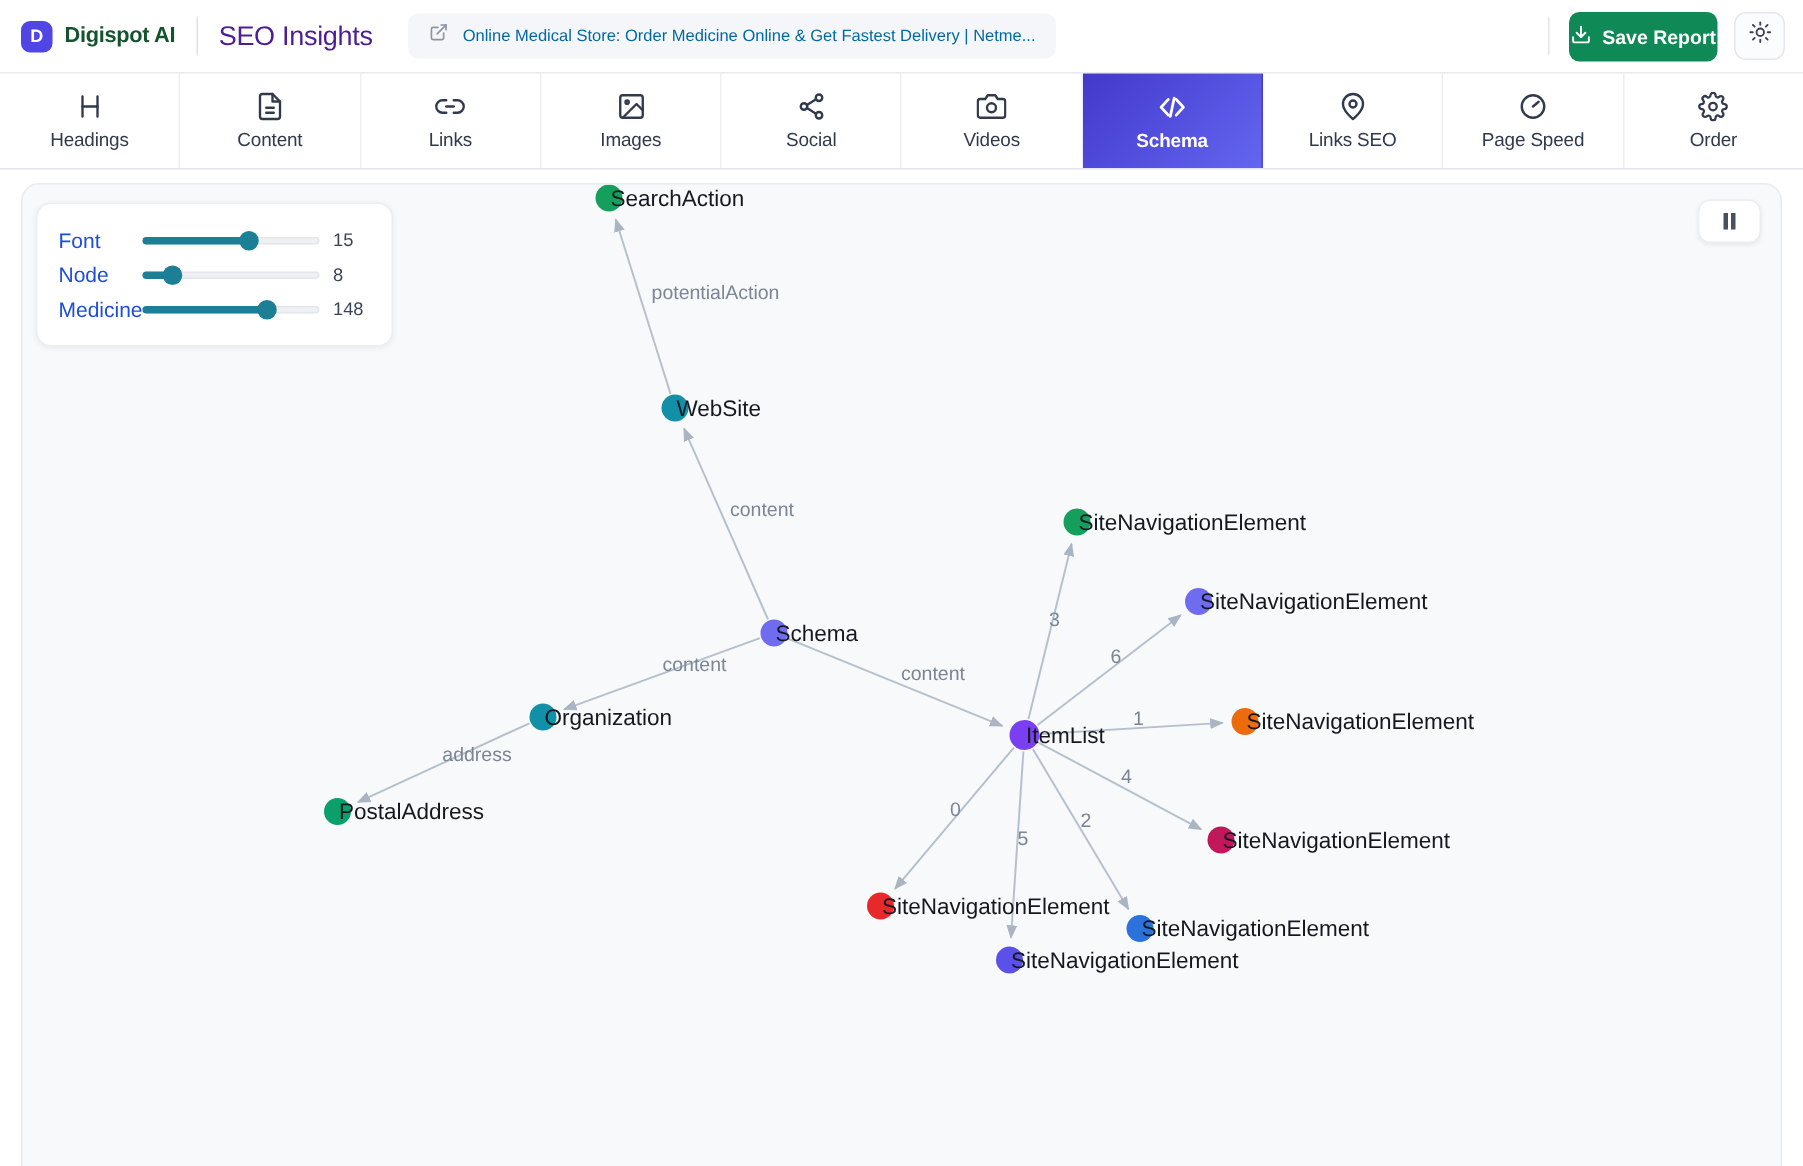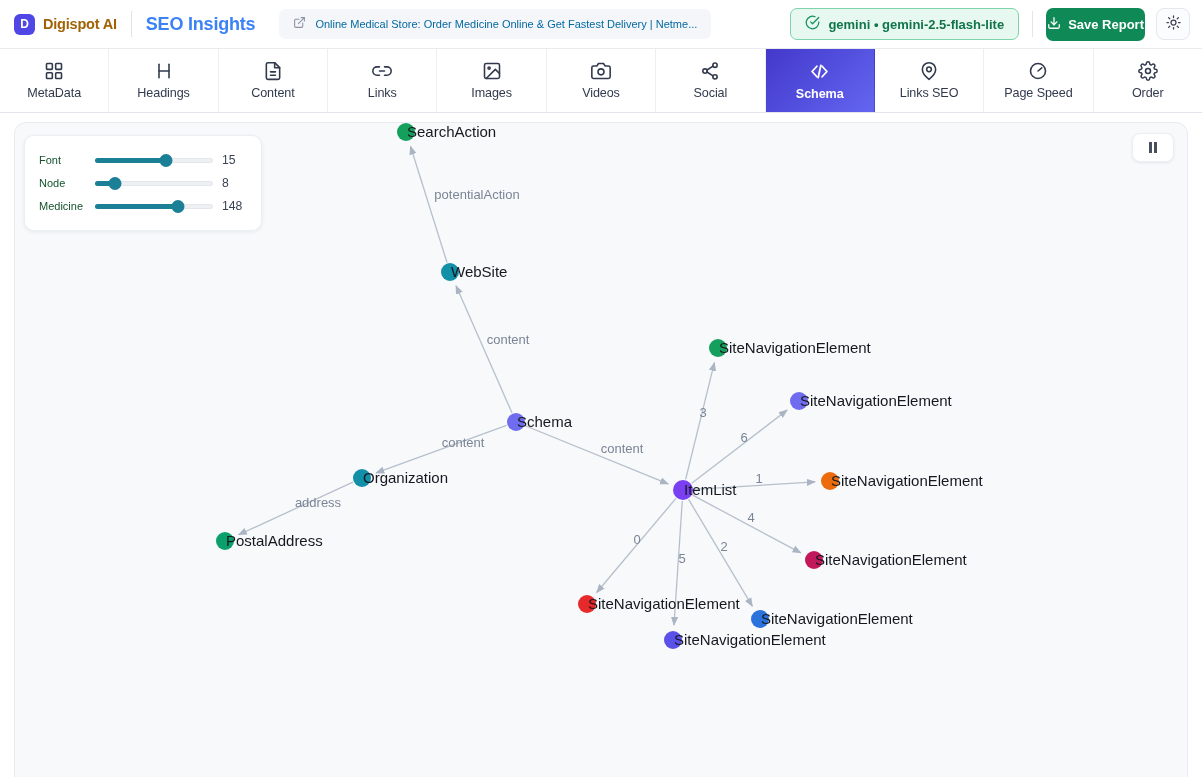--- a/index.html
+++ b/index.html
@@ -21,23 +21,23 @@
     position: relative;
   }
   .brand { display: flex; align-items: center; gap: 8px; }
   .logo-box {
     width: 21px; height: 21px; border-radius: 6px;
     background: #4f46e5;
     color: #fff; font-size: 12px; font-weight: bold;
     display: flex; align-items: center; justify-content: center;
     letter-spacing: 0;
   }
-  .brand-name { font-size: 14.5px; font-weight: bold; color: #a16207; letter-spacing: -0.2px; }
+  .brand-name { font-size: 14.5px; font-weight: bold; color: #14532d; letter-spacing: -0.2px; }
   .vdiv { width: 1px; height: 26px; background: #dfe2e8; margin: 0 14px; }
-  .app-title { font-size: 18px; font-weight: 700; color: #3b82f6; letter-spacing: -0.2px; }
+  .app-title { font-size: 18px; font-weight: 400; color: #4c1d95; letter-spacing: -0.2px; }
 
   .page-chip {
     margin-left: 24px;
     height: 30px;
     background: #f4f6f9;
     border-radius: 7px;
     display: flex; align-items: center; gap: 9px;
     padding: 0 14px;
     max-width: 494px;
     flex: 0 1 auto;
@@ -126,21 +126,21 @@
     position: absolute;
     left: 9px; top: 12px;
     width: 238px;
     background: #ffffff;
     border: 1px solid #eceef2;
     border-radius: 10px;
     box-shadow: 0 1px 4px rgba(20,30,50,.07);
     padding: 12px 14px 13px 14px;
   }
   .ctrl-row { display: flex; align-items: center; height: 23px; }
-  .ctrl-label { width: 56px; font-size: 11px; color: #14532d; }
+  .ctrl-label { width: 56px; font-size: 14px; color: #1d4ed8; }
   .slider { position: relative; width: 118px; height: 16px; margin: 0 9px 0 0; cursor: pointer; }
   .slider .track {
     position: absolute; top: 6px; left: 0; width: 118px; height: 5px;
     background: #eef0f3; border: 1px solid #e3e6ea; border-radius: 3px;
   }
   .slider .fill {
     position: absolute; top: 6px; left: 0; height: 5px;
     background: #1b7f96; border-radius: 3px;
   }
   .slider .knob {
@@ -185,29 +185,20 @@
         <path d="M18 13v6a2 2 0 0 1-2 2H5a2 2 0 0 1-2-2V8a2 2 0 0 1 2-2h6"></path>
         <polyline points="15 3 21 3 21 9"></polyline>
           <line x1="10" y1="14" x2="21" y2="3"></line>
       </svg>
     </span>
     <span class="ptxt">Online Medical Store: Order Medicine Online &amp; Get Fastest Delivery | Netme...</span>
   </div>
 
   <div class="spacer"></div>
 
-  <div class="model-chip">
-    <span>
-      <svg width="15" height="15" viewBox="0 0 24 24" fill="none" stroke="#15925e" stroke-width="2" stroke-linecap="round" stroke-linejoin="round">
-        <path d="M22 11.08V12a10 10 0 1 1-5.93-9.14"></path>
-          <polyline points="22 4 12 14.01 9 11.01"></polyline>
-      </svg>
-    </span>
-    <span class="mtxt">gemini • gemini-2.5-flash-lite</span>
-  </div>
 
   <div class="hdiv"></div>
 
   <button class="save-btn">
     <span>
       <svg width="14" height="14" viewBox="0 0 24 24" fill="none" stroke="#ffffff" stroke-width="2.2" stroke-linecap="round" stroke-linejoin="round">
         <path d="M21 15v4a2 2 0 0 1-2 2H5a2 2 0 0 1-2-2v-4"></path>
           <polyline points="7 10 12 15 17 10"></polyline>
           <line x1="12" y1="15" x2="12" y2="3"></line>
       </svg>
@@ -229,31 +220,20 @@
           <line x1="19.8" y1="4.2" x2="18" y2="6"></line>
             <line x1="6" y1="18" x2="4.2" y2="19.8"></line>
         </g>
       </svg>
     </span>
   </div>
 </div>
 
 <div class="tabbar">
 
-  <div class="tab">
-    <span>
-      <svg width="20" height="20" viewBox="0 0 24 24" fill="none" stroke="currentColor" stroke-width="1.9" stroke-linecap="round" stroke-linejoin="round">
-        <rect x="3" y="3" width="7" height="7" rx="1"></rect>
-          <rect x="14" y="3" width="7" height="7" rx="1"></rect>
-        <rect x="3" y="14" width="7" height="7" rx="1"></rect>
-          <rect x="14" y="14" width="7" height="7" rx="1"></rect>
-      </svg>
-    </span>
-    <span class="tlabel">MetaData</span>
-  </div>
 
   <div class="tab">
     <span>
       <svg width="20" height="20" viewBox="0 0 24 24" fill="none" stroke="currentColor" stroke-width="1.9" stroke-linecap="round">
         <line x1="6" y1="4" x2="6" y2="20"></line>
           <line x1="18" y1="4" x2="18" y2="20"></line>
           <line x1="6" y1="12" x2="18" y2="12"></line>
       </svg>
     </span>
     <span class="tlabel">Headings</span>
@@ -284,43 +264,43 @@
 
   <div class="tab">
     <span>
       <svg width="20" height="20" viewBox="0 0 24 24" fill="none" stroke="currentColor" stroke-width="1.9" stroke-linecap="round" stroke-linejoin="round">
         <rect x="3" y="3" width="18" height="18" rx="2"></rect>
           <circle cx="8.5" cy="8.5" r="1.3"></circle>
           <polyline points="21 15 16 10 5 21"></polyline>
       </svg>
     </span>
     <span class="tlabel">Images</span>
-  </div>
-
-  <div class="tab">
-    <span>
-      <svg width="20" height="20" viewBox="0 0 24 24" fill="none" stroke="currentColor" stroke-width="1.9" stroke-linecap="round" stroke-linejoin="round">
-        <path d="M23 19a2 2 0 0 1-2 2H3a2 2 0 0 1-2-2V8a2 2 0 0 1 2-2h4l2-3h6l2 3h4a2 2 0 0 1 2 2z"></path>
-          <circle cx="12" cy="13" r="3.6"></circle>
-      </svg>
-    </span>
-    <span class="tlabel">Videos</span>
   </div>
 
   <div class="tab">
     <span>
       <svg width="20" height="20" viewBox="0 0 24 24" fill="none" stroke="currentColor" stroke-width="1.9" stroke-linecap="round" stroke-linejoin="round">
         <circle cx="18" cy="5" r="2.6"></circle>
           <circle cx="6" cy="12" r="2.6"></circle>
           <circle cx="18" cy="19" r="2.6"></circle>
         <line x1="8.4" y1="10.8" x2="15.6" y2="6.2"></line>
           <line x1="8.4" y1="13.2" x2="15.6" y2="17.8"></line>
       </svg>
     </span>
     <span class="tlabel">Social</span>
+  </div>
+
+  <div class="tab">
+    <span>
+      <svg width="20" height="20" viewBox="0 0 24 24" fill="none" stroke="currentColor" stroke-width="1.9" stroke-linecap="round" stroke-linejoin="round">
+        <path d="M23 19a2 2 0 0 1-2 2H3a2 2 0 0 1-2-2V8a2 2 0 0 1 2-2h4l2-3h6l2 3h4a2 2 0 0 1 2 2z"></path>
+          <circle cx="12" cy="13" r="3.6"></circle>
+      </svg>
+    </span>
+    <span class="tlabel">Videos</span>
   </div>
 
   <div class="tab active">
     <span>
       <svg width="21" height="21" viewBox="0 0 24 24" fill="none" stroke="currentColor" stroke-width="2.1" stroke-linecap="round" stroke-linejoin="round">
         <polyline points="9 18 3.5 12 9 6"></polyline>
           <polyline points="15 6 20.5 12 15 18"></polyline>
           <line x1="13.5" y1="5" x2="10.5" y2="19"></line>
       </svg>
     </span>

